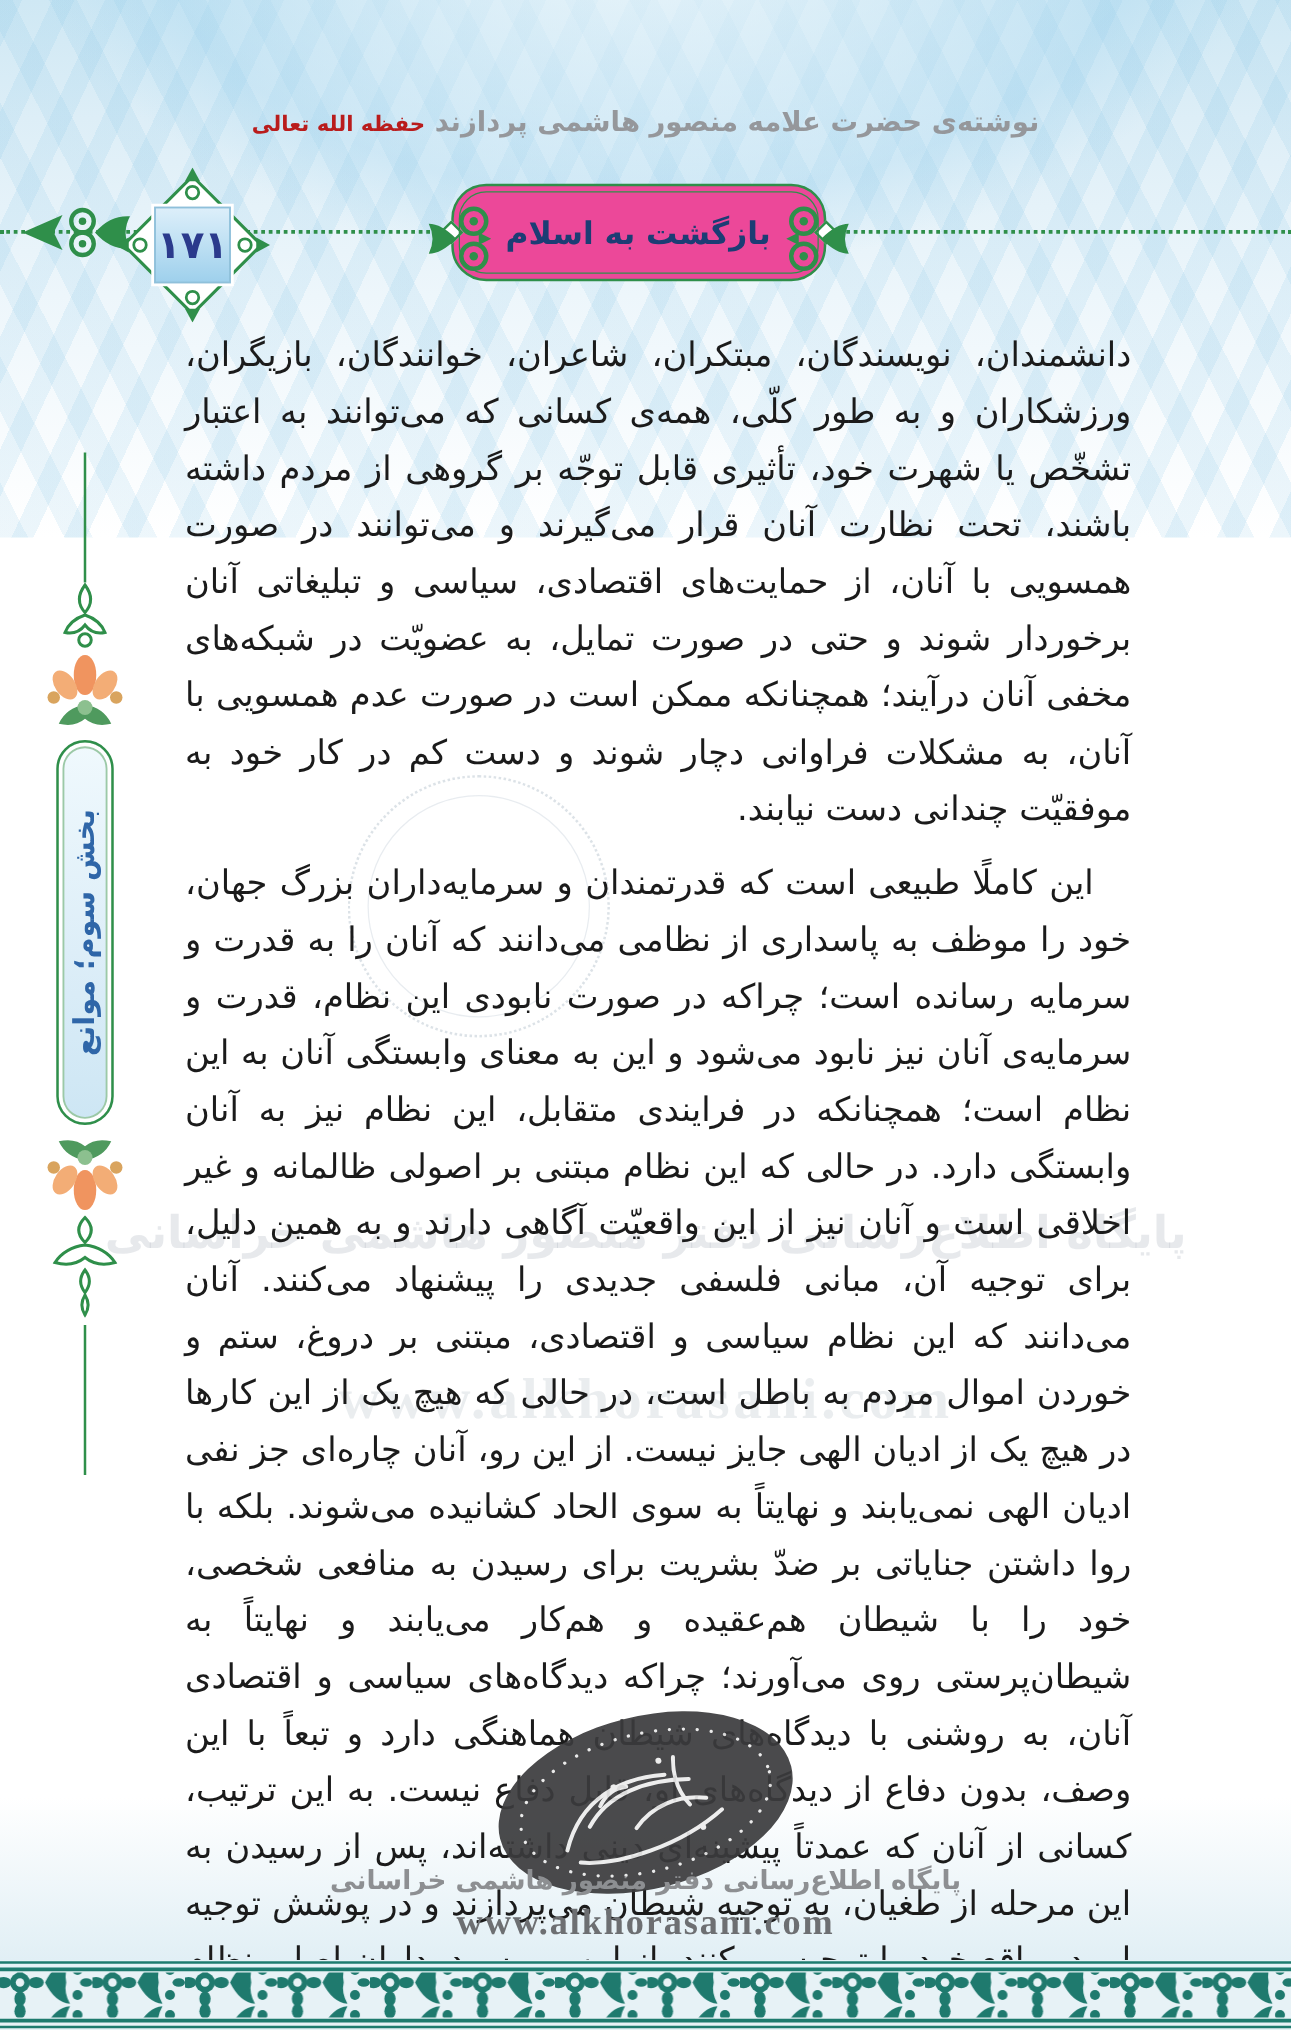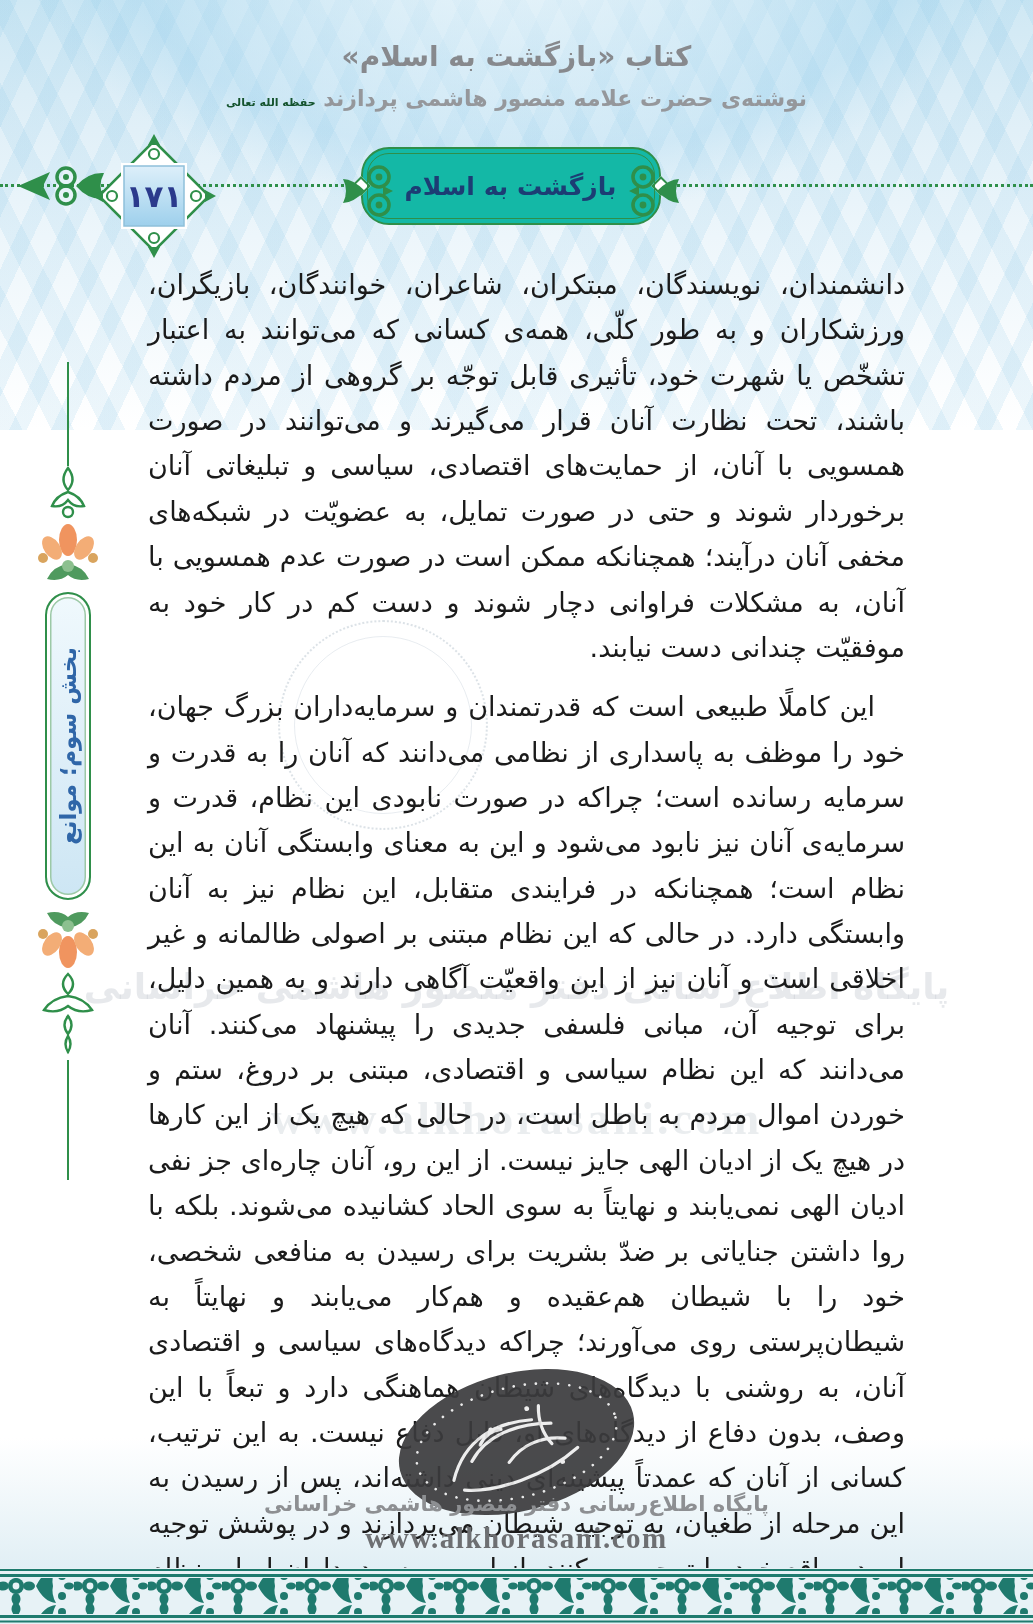--- a/index.html
+++ b/index.html
@@ -41,32 +41,32 @@
   }
   
   .book-title {
     position:absolute; top:40px; left:0; width:100%; z-index:2; text-align:center;
     font-size:28px; font-weight:bold; color:#87898d;
   }
   .author-line {
     position:absolute; top:86px; left:0; width:100%; z-index:2; text-align:center;
     font-size:22px; font-weight:bold; color:#95979b;
   }
-  .author-line .honorific { font-size:11px; font-weight:bold; color:#14532d; }
+  .author-line .honorific { font-size:17px; font-weight:bold; color:#b91c1c; }
   .header-band { position:absolute; top:128px; left:0; width:100%; height:122px; z-index:2; }
   .dotline { position:absolute; top:56px; left:0; right:0; border-top:3px dotted #2f8f4a; }
   .arrow-orn { position:absolute; left:16px; top:29px; }
   .medallion { position:absolute; left:92px; top:6px; width:124px; height:124px; }
   .medallion .page-num {
     position:absolute; inset:0; display:flex; align-items:center; justify-content:center;
     font-size:31px; font-weight:bold; color:#2b3a8c;
   }
   .cartouche {
     position:absolute; left:50%; top:19px; transform:translateX(-52%);
-    width:300px; height:78px; background:#14b8a6;
+    width:300px; height:78px; background:#ec4899;
     border:2.5px solid #2f8f4a; border-radius:28px;
   }
   .cartouche-inner {
     position:absolute; inset:4px; border:1.5px solid #2f8f4a; border-radius:22px;
     display:flex; align-items:center; justify-content:center;
     font-size:25px; font-weight:bold; color:#1c3d74;
   }
   .cartouche .tip { position:absolute; top:50%; width:14px; height:14px; background:#ffffff; border:2px solid #2f8f4a; transform:translateY(-50%) rotate(45deg); }
   .cartouche .tip.left  { left:-9px; }
   .cartouche .tip.right { right:-9px; }
@@ -117,21 +117,20 @@
 
 <div class="page">
 
   <div class="bg-top"></div>
   <div class="bg-bottom"></div>
 
   <div class="wm-circle"></div>
   <div class="wm-text1">پایگاه اطلاع‌رسانی دفتر منصور هاشمی خراسانی</div>
   <div class="wm-text2">www.alkhorasani.com</div>
 
-  <div class="book-title">کتاب «بازگشت به اسلام»</div>
   <div class="author-line">
     <span>نوشته‌ی حضرت علامه منصور هاشمی پردازند</span>
     <span class="honorific">حفظه الله تعالی</span>
   </div>
 
   <div class="header-band">
     <div class="dotline"></div>
 
     <svg class="arrow-orn" width="92" height="58" viewBox="0 0 92 58">
       <g fill="#2f8f4a">

